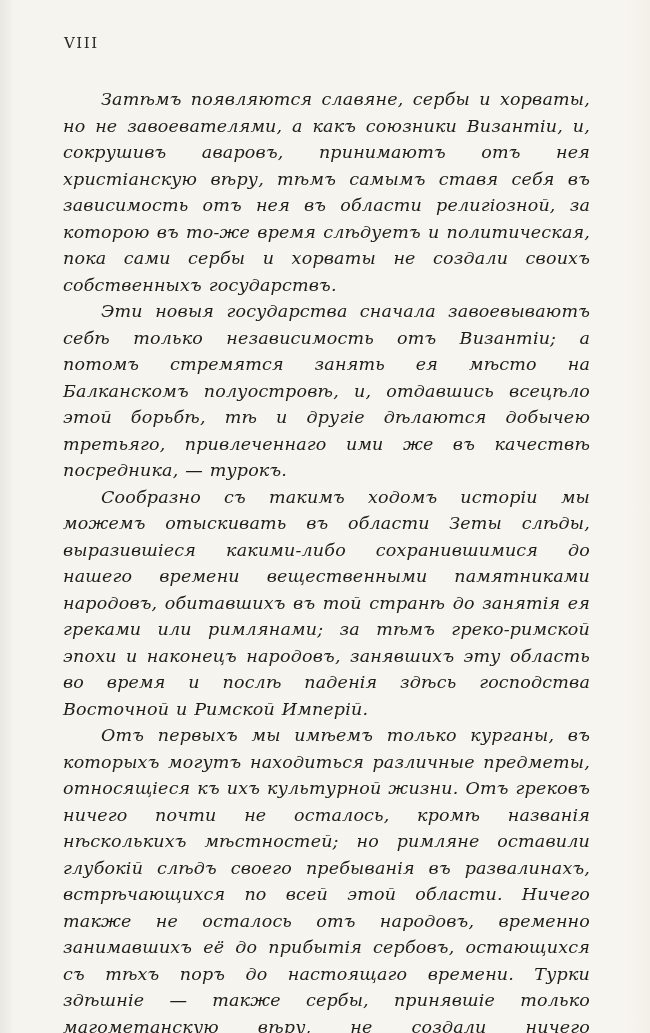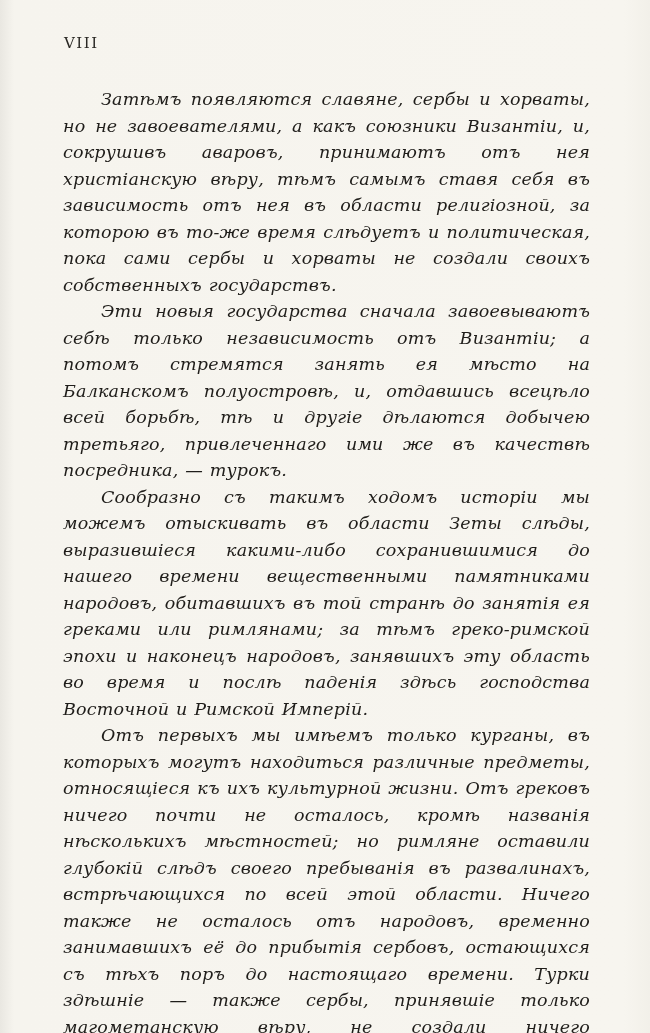--- a/index.html
+++ b/index.html
@@ -39,18 +39,18 @@
     font-style: italic;
   }
 </style>
 </head>
 <body>
 
 <div class="page">
   <div class="page-number">VIII</div>
   <div class="text-block">
     <p class="para">Затѣмъ появляются славяне, сербы и хорваты, но не завоевателями, а какъ союзники Византіи, и, сокрушивъ аваровъ, принимаютъ отъ нея христіанскую вѣру, тѣмъ самымъ ставя себя въ зависимость отъ нея въ области религіозной, за которою въ то-же время слѣдуетъ и политическая, пока сами сербы и хорваты не создали своихъ собственныхъ государствъ.</p>
-    <p class="para">Эти новыя государства сначала завоевываютъ себѣ только независимость отъ Византіи; а потомъ стремятся занять ея мѣсто на Балканскомъ полуостровѣ, и, отдавшись всецѣло всей борьбѣ, тѣ и другіе дѣлаются добычею третьяго, привлеченнаго ими же въ качествѣ посредника, — турокъ.</p>
+    <p class="para">Эти новыя государства сначала завоевываютъ себѣ только независимость отъ Византіи; а потомъ стремятся занять ея мѣсто на Балканскомъ полуостровѣ, и, отдавшись всецѣло этой борьбѣ, тѣ и другіе дѣлаются добычею третьяго, привлеченнаго ими же въ качествѣ посредника, — турокъ.</p>
     <p class="para">Сообразно съ такимъ ходомъ исторіи мы можемъ отыскивать въ области Зеты слѣды, выразившіеся какими-либо сохранившимися до нашего времени вещественными памятниками народовъ, обитавшихъ въ той странѣ до занятія ея греками или римлянами; за тѣмъ греко-римской эпохи и наконецъ народовъ, занявшихъ эту область во время и послѣ паденія здѣсь господства Восточной и Римской Имперій.</p>
     <p class="para">Отъ первыхъ мы имѣемъ только курганы, въ которыхъ могутъ находиться различные предметы, относящіеся къ ихъ культурной жизни. Отъ грековъ ничего почти не осталось, кромѣ названія нѣсколькихъ мѣстностей; но римляне оставили глубокій слѣдъ своего пребыванія въ развалинахъ, встрѣчающихся по всей этой области. Ничего также не осталось отъ народовъ, временно занимавшихъ её до прибытія сербовъ, остающихся съ тѣхъ поръ до настоящаго времени. Турки здѣшніе — также сербы, принявшіе только магометанскую вѣру, не создали ничего оригинальнаго, кромѣ того, что церкви превратили въ мечети, устранивъ изъ нихъ все внутреннее украшеніе и пристроивъ къ нимъ минареты; а потомъ по тому-же подобію строили и новыя мечети. Въ частныхъ домахъ они также сдѣлали только нѣкоторыя приспособленія къ особымъ условіямъ жизни сообразно съ предписаніями вѣры.</p>
 
   </div>
 </div>
 
 </body></html>

